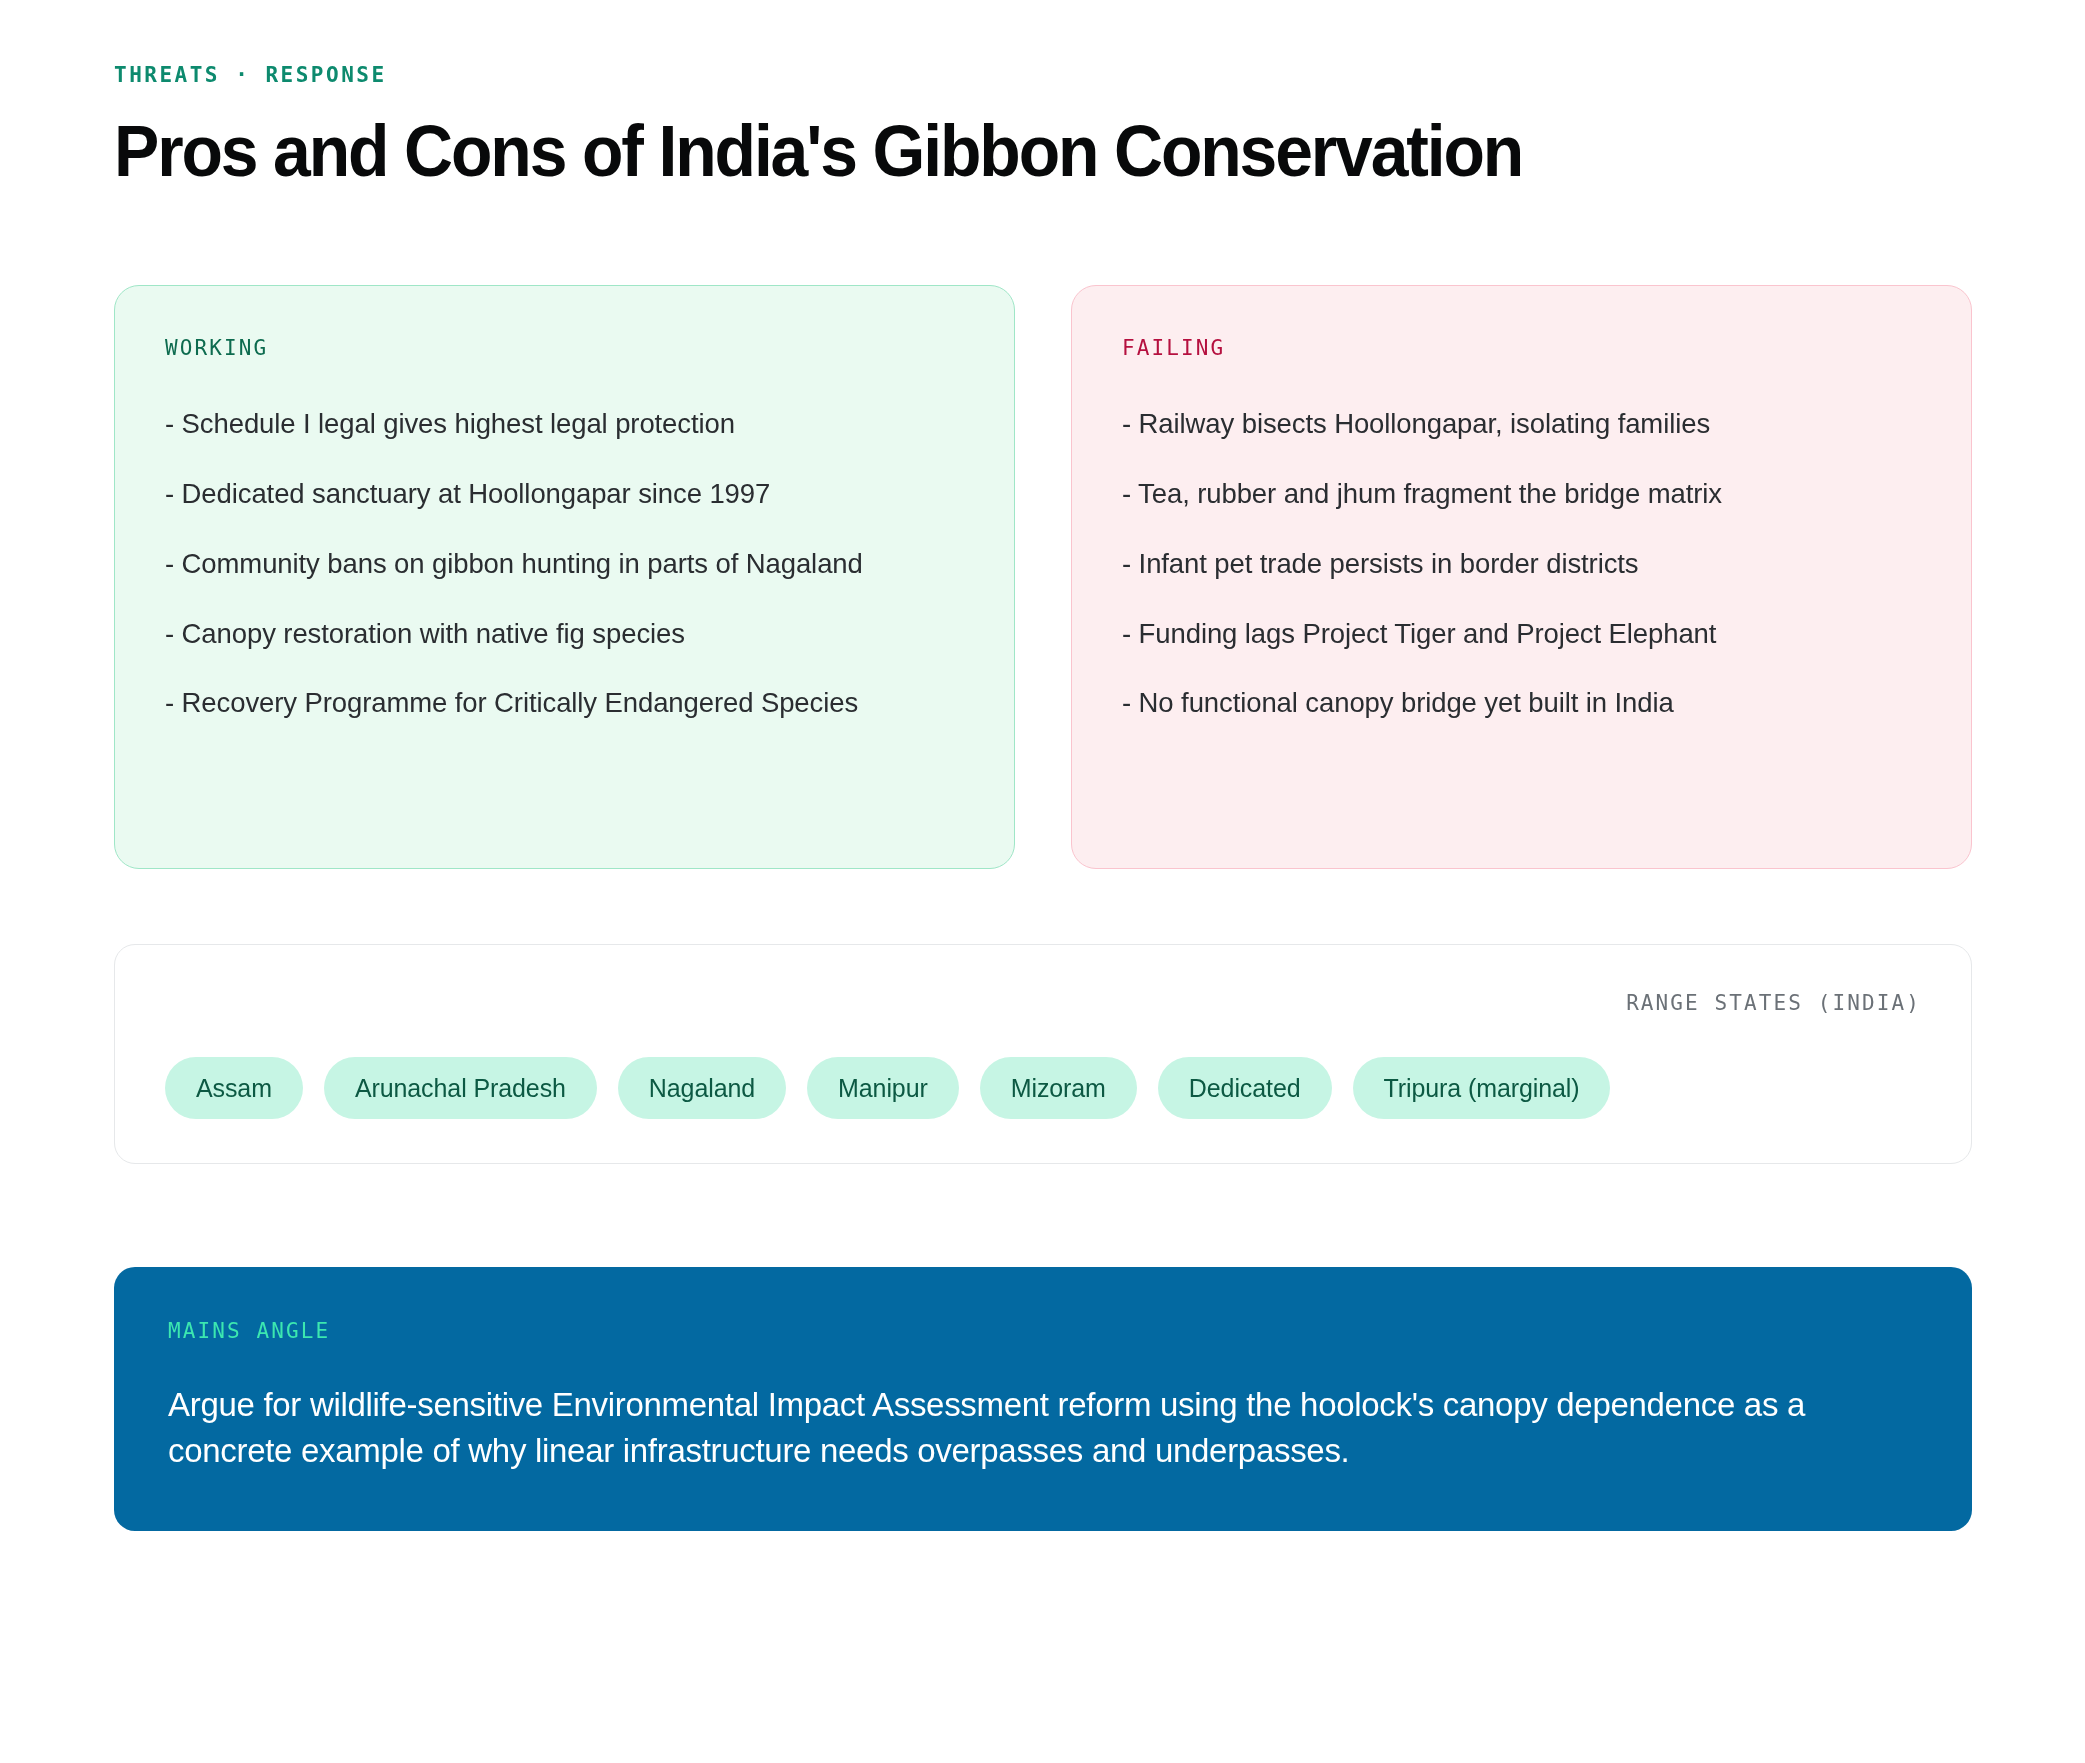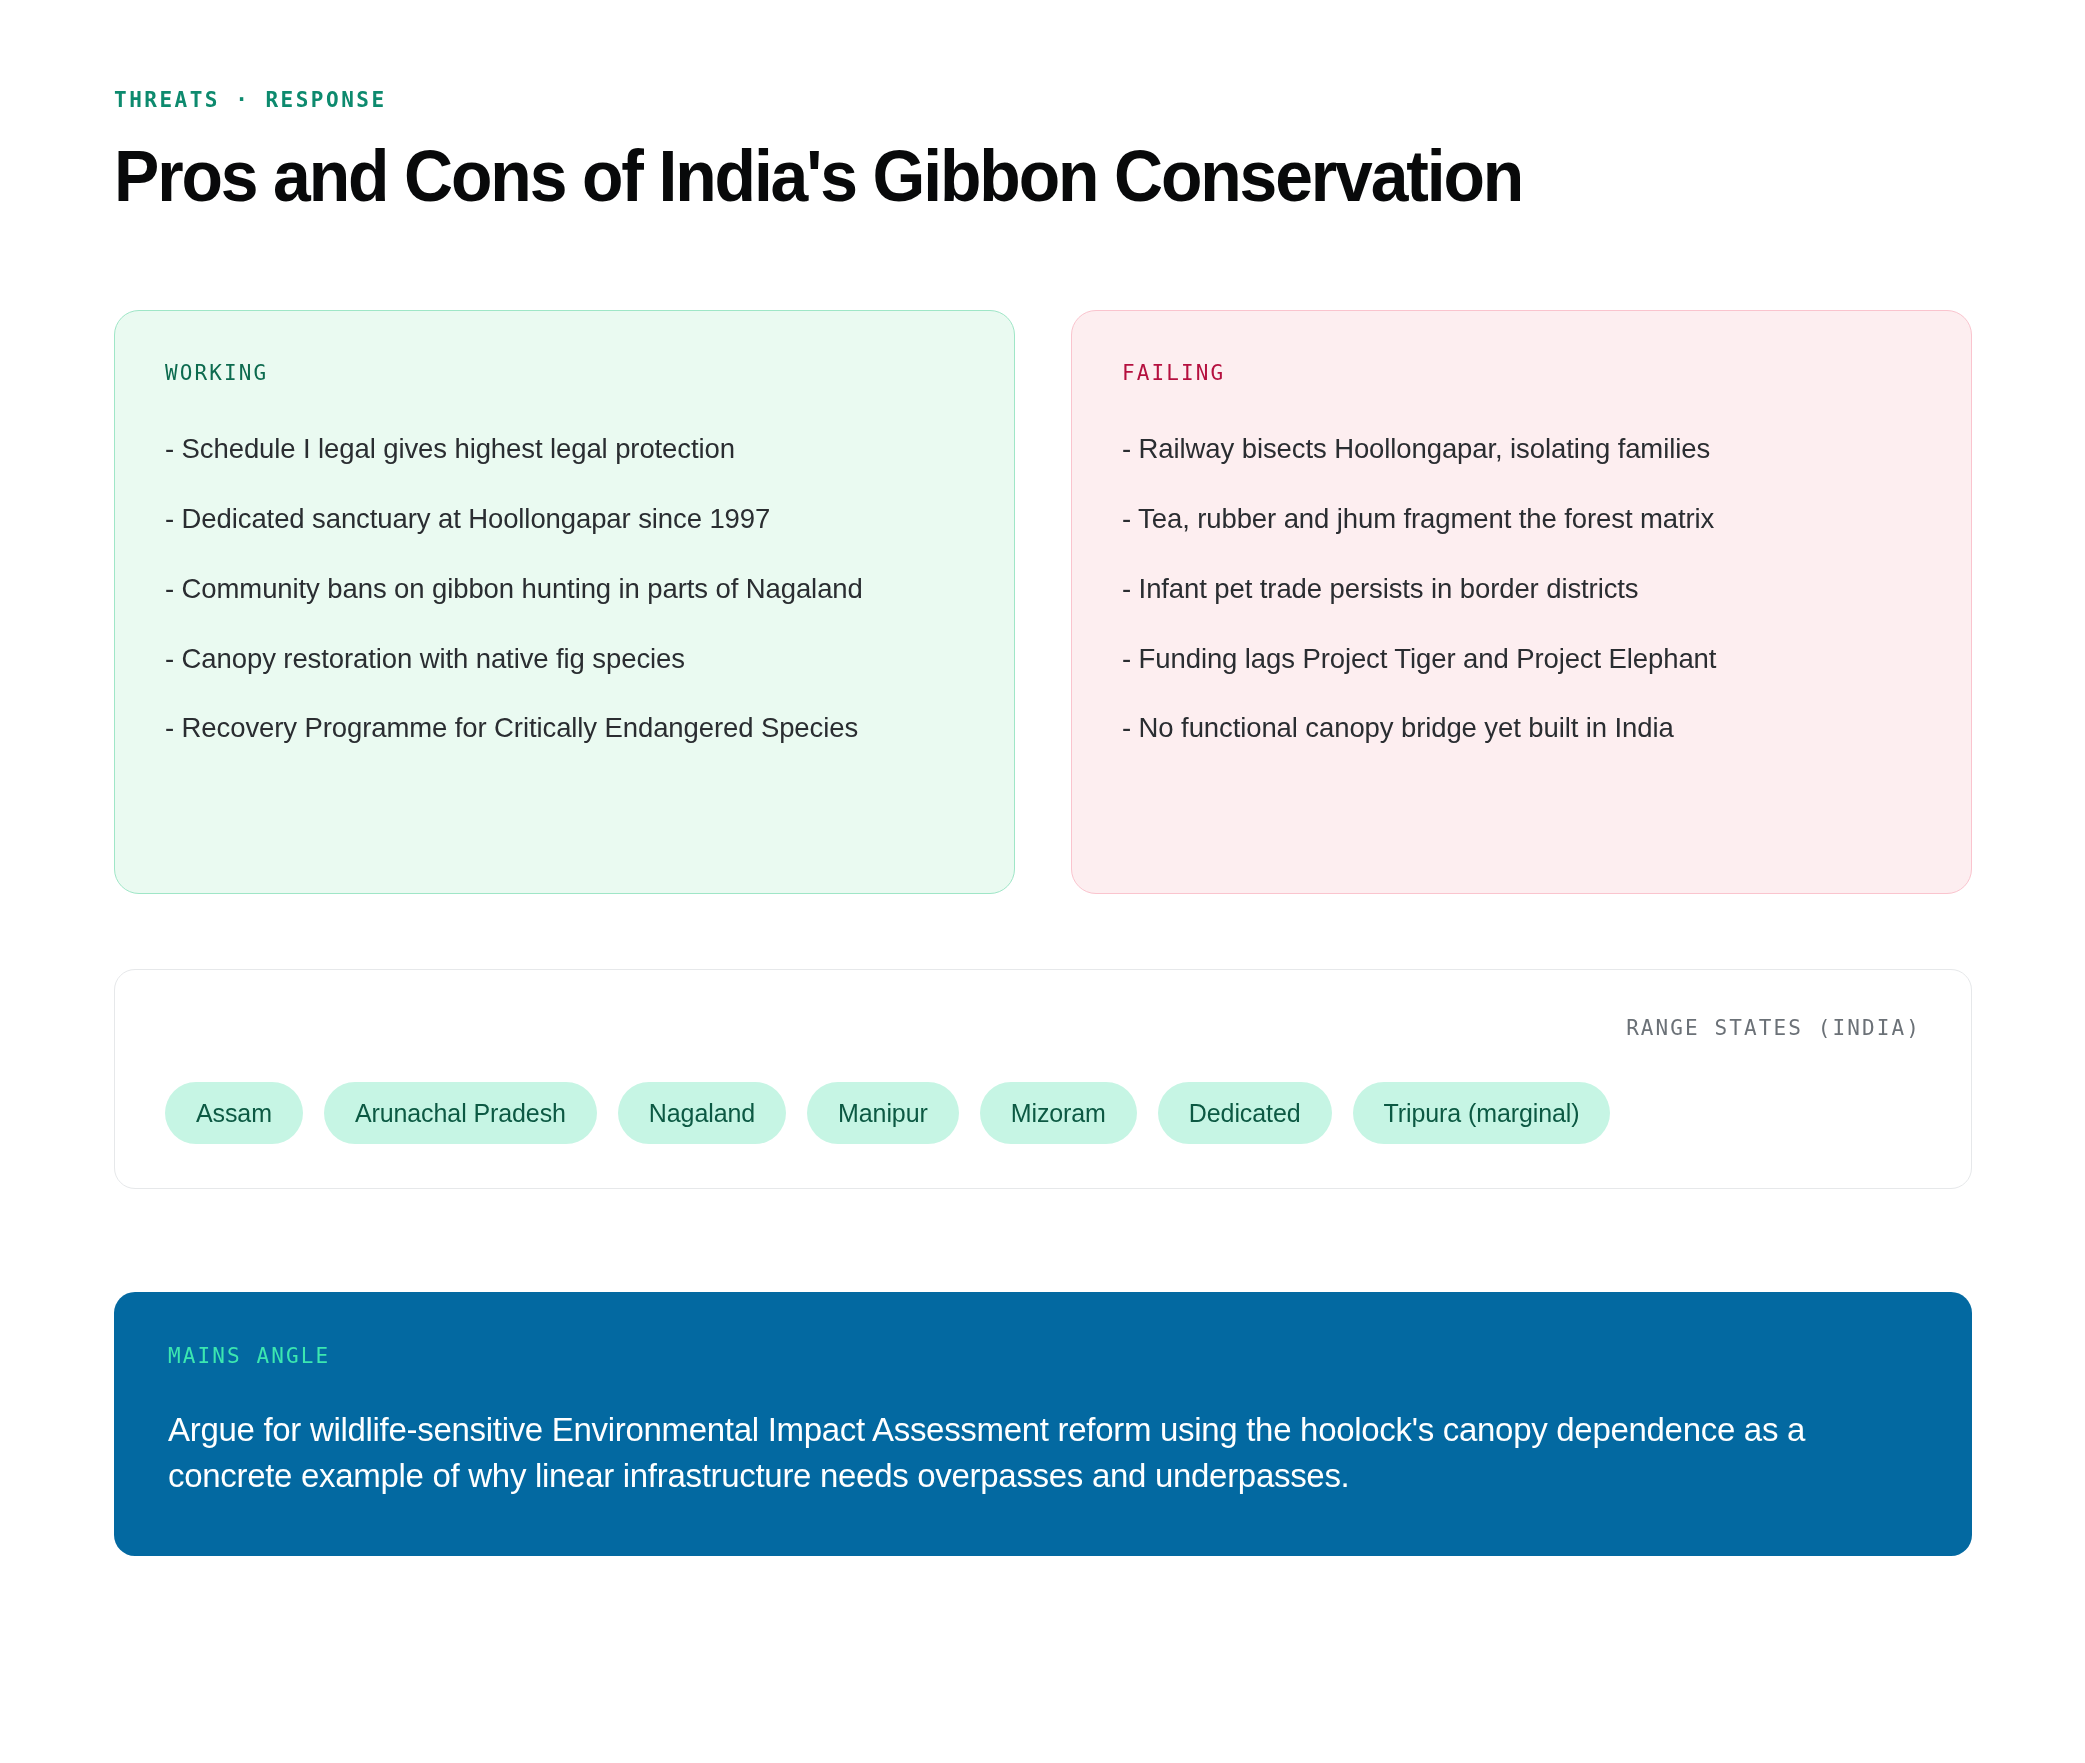--- a/index.html
+++ b/index.html
@@ -11,21 +11,21 @@
   }
 
   body {
     font-family: "Liberation Sans", sans-serif;
     -webkit-font-smoothing: antialiased;
   }
 
   .page {
     width: 2086px;
     height: 1371px;
-    padding: 88px 114px 0 114px;
+    padding: 63px 114px 0 114px;
     background: #ffffff;
     position: relative;
   }
 
   
   .eyebrow {
     font-family: "DejaVu Sans Mono", monospace;
     font-size: 21px;
     font-weight: 700;
     letter-spacing: 2.5px;
@@ -169,21 +169,21 @@
         <li>- Community bans on gibbon hunting in parts of Nagaland</li>
         <li>- Canopy restoration with native fig species</li>
         <li>- Recovery Programme for Critically Endangered Species</li>
       </ul>
     </section>
 
     <section class="card card--failing">
       <div class="card-label">FAILING</div>
       <ul class="card-list">
         <li>- Railway bisects Hoollongapar, isolating families</li>
-        <li>- Tea, rubber and jhum fragment the forest matrix</li>
+        <li>- Tea, rubber and jhum fragment the bridge matrix</li>
         <li>- Infant pet trade persists in border districts</li>
         <li>- Funding lags Project Tiger and Project Elephant</li>
         <li>- No functional canopy bridge yet built in India</li>
       </ul>
     </section>
 
   </div>
 
   <section class="range-panel">
     <div class="range-label">RANGE STATES (INDIA)</div>

